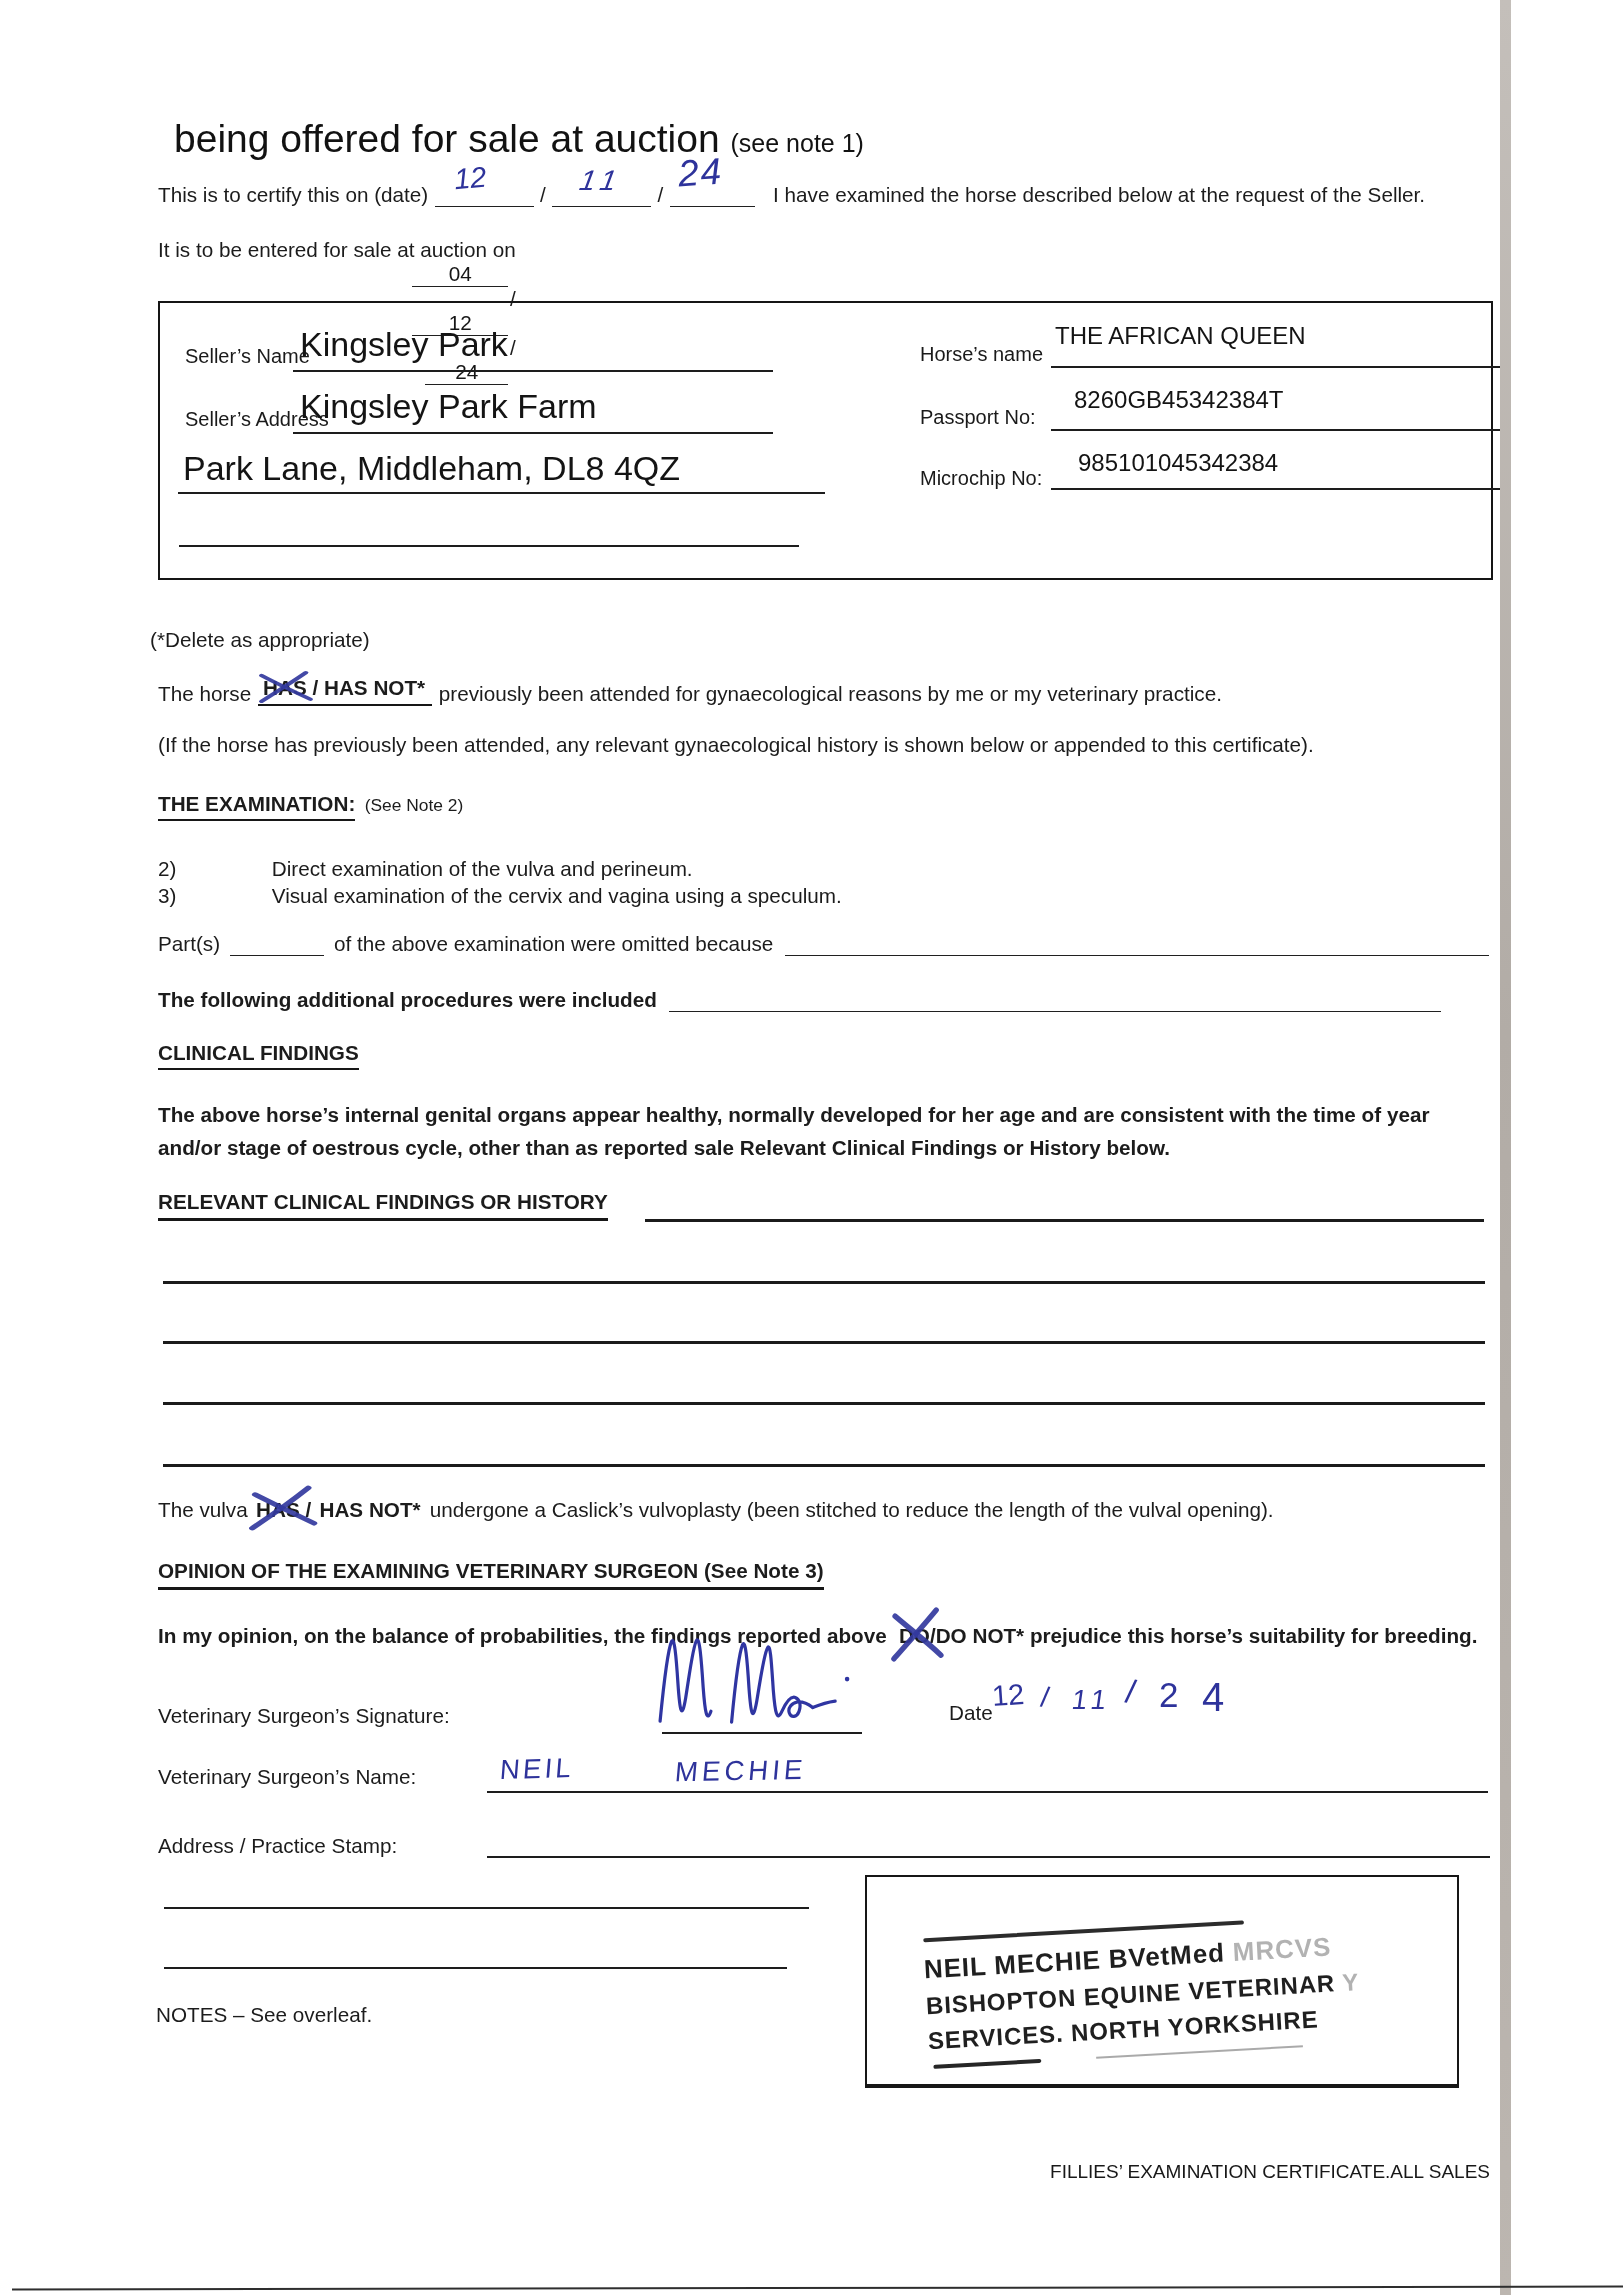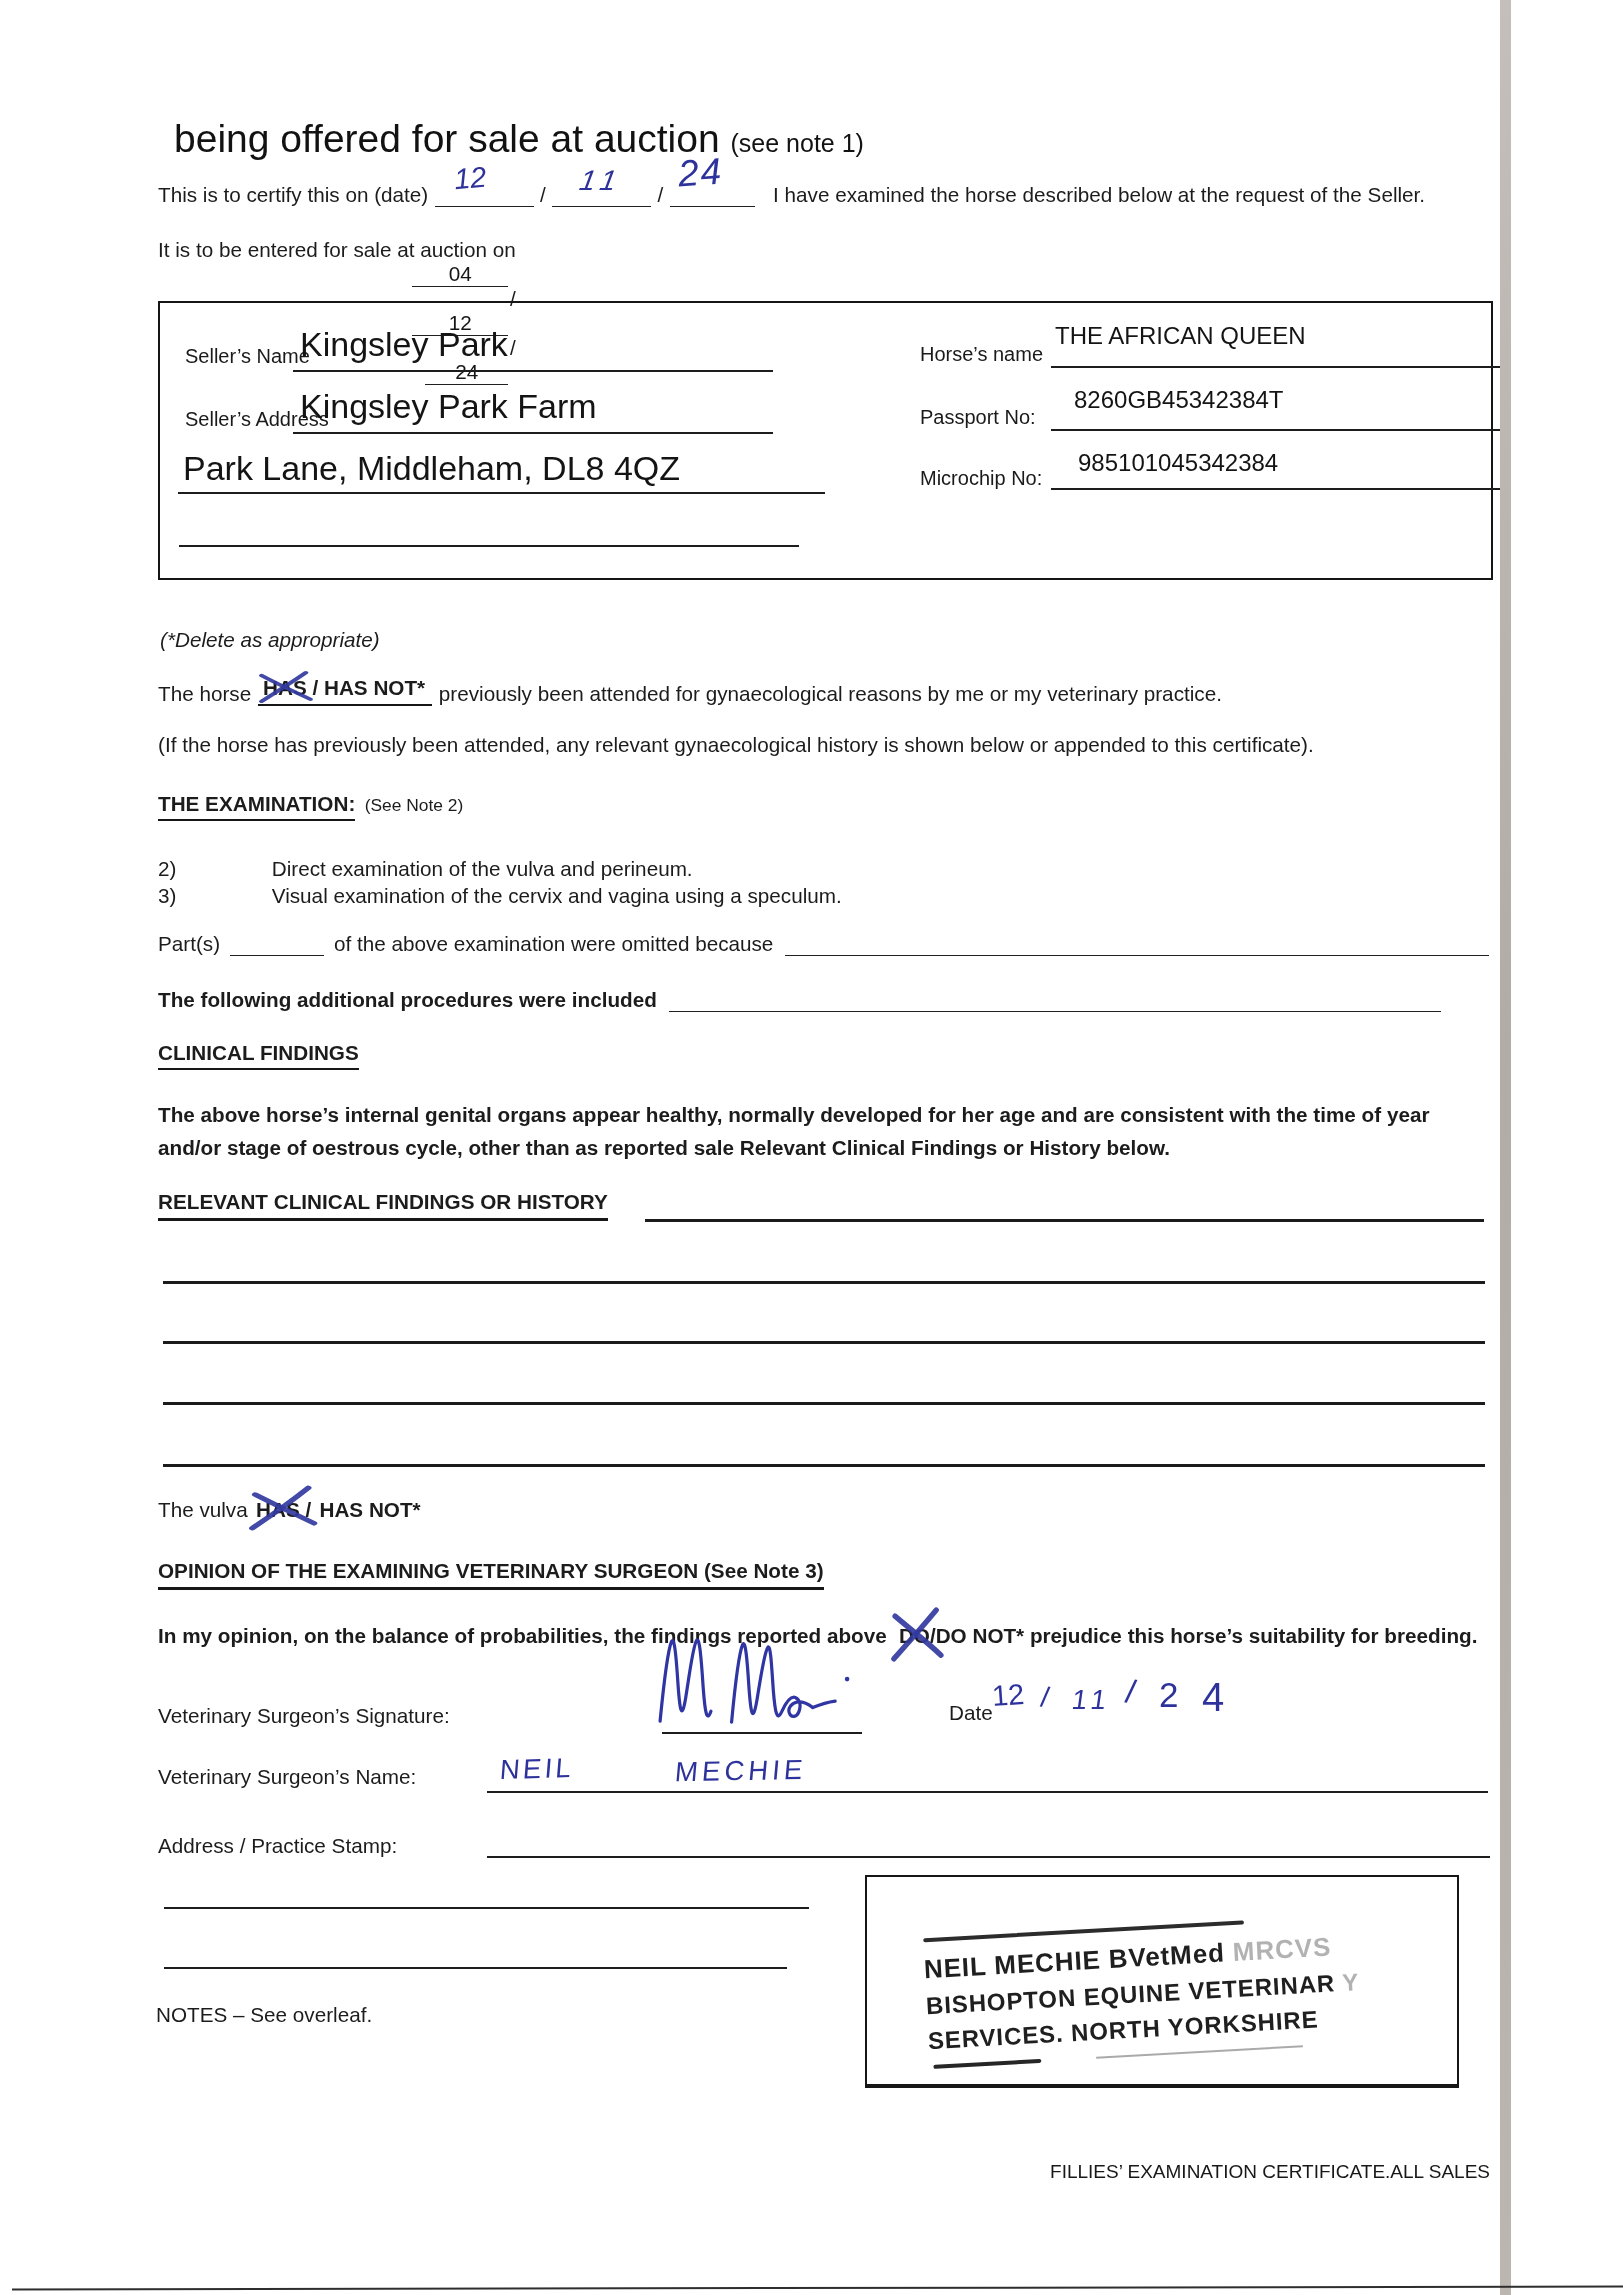--- a/index.html
+++ b/index.html
@@ -92,21 +92,21 @@
     <span class="abs box-value" style="left:23px;top:146px;">Park Lane, Middleham, DL8 4QZ</span>
     <div class="abs rule-thin" style="left:18.4px;top:189px;width:647px;height:2.3px;"></div>
 
     <span class="abs box-label" style="left:760px;top:164px;">Microchip No:</span>
     <span class="abs box-value-sm" style="left:918px;top:146px;">985101045342384</span>
     <div class="abs rule-thin" style="left:891px;top:185px;width:457px;"></div>
 
     <div class="abs rule-thin" style="left:19px;top:242px;width:620px;"></div>
   </div>
 
-  <div class="abs body-txt" style="left:160px;top:628px;font-style:italic;">(*Delete as appropriate)</div>
+  <div class="abs body-txt" style="left:150px;top:628px;">(*Delete as appropriate)</div>
 
   <div class="abs flexline nowrap body-txt" style="left:158px;top:676px;">
     <span>The horse</span>
     <span class="b group-ul nowrap">
       <span class="strike-wrap">
         <span>HAS</span>
         <svg class="xmark" viewBox="0 0 100 100" preserveAspectRatio="none">
           <path d="M8,18 C32,38 64,62 94,84"></path>
           <path d="M86,10 C62,36 32,66 8,90"></path>
         </svg>
@@ -162,20 +162,21 @@
   <div class="abs flexline nowrap body-txt" style="left:158px;top:1498px;">
     <span>The vulva</span>
     <span class="strike-wrap b" style="margin:0 8.3px;">
       <span>HAS /</span>
       <svg class="xmark" style="top:-60%;height:200%;" viewBox="0 0 100 100" preserveAspectRatio="none">
         <path d="M10,22 C34,40 64,62 92,82"></path>
         <path d="M84,8 C62,34 32,66 6,92"></path>
       </svg>
     </span>
     <span class="b">HAS NOT*</span>
+    <span style="margin-left:9.2px;">undergone a Caslick’s vulvoplasty (been stitched to reduce the length of the vulval opening).</span>
   </div>
 
   <div class="abs" style="left:158px;top:1559px;">
     <span class="b body-txt u-head">OPINION OF THE EXAMINING VETERINARY SURGEON (See Note 3)</span>
   </div>
 
   <div class="abs b body-txt" style="left:158px;top:1620px;width:1338px;line-height:1.55;">
     <span>In my opinion, on the balance of probabilities, the findings reported above</span>
     <span class="strike-wrap" style="margin-left:6.4px;">
       <span>DO</span><span>/</span>

